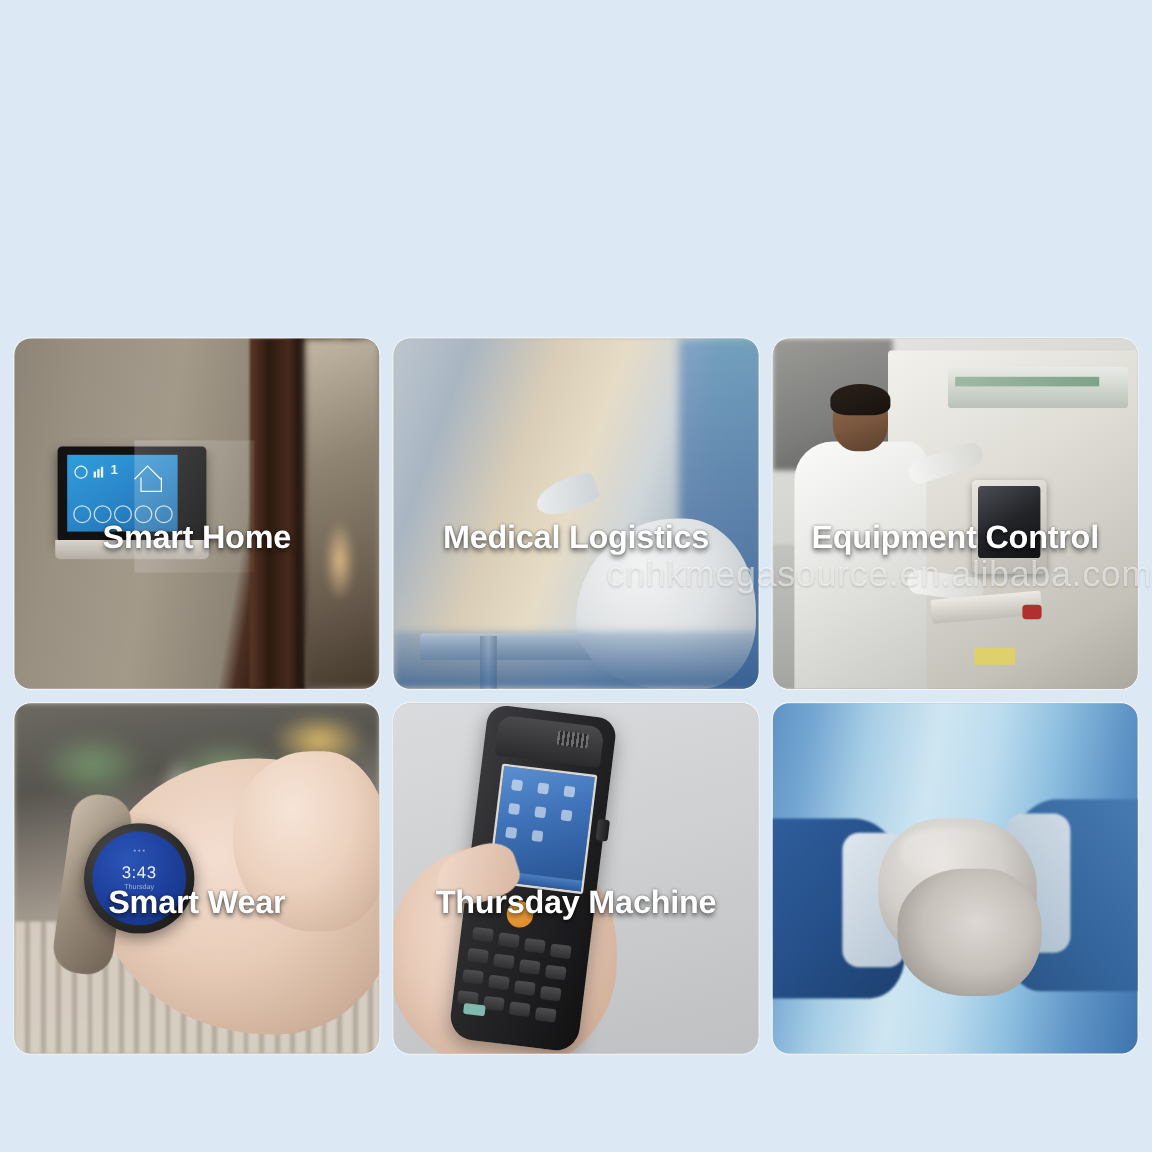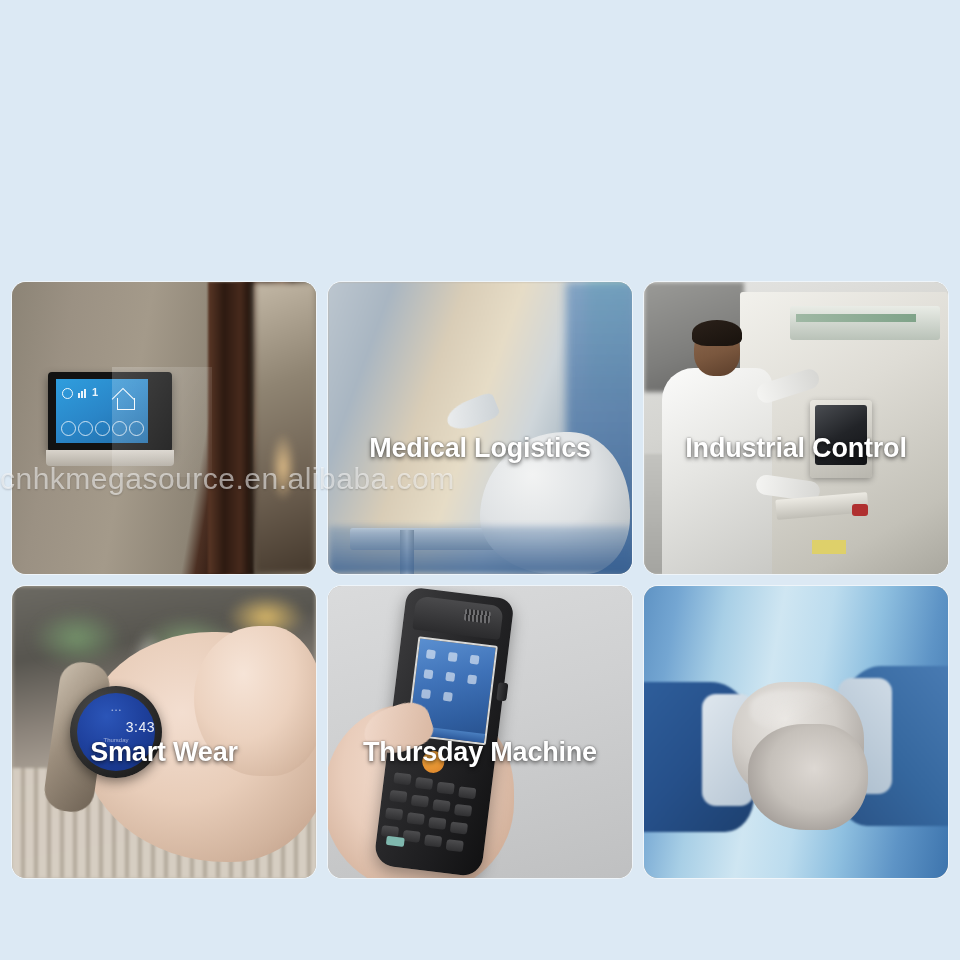--- a/index.html
+++ b/index.html
@@ -458,21 +458,21 @@
   }
   .sw-face {
     position: absolute; left: 7px; top: 7px;
     width: 78px; height: 78px;
     border-radius: 50%;
     background: radial-gradient(circle at 38% 30%, #2b55b8 0%, #1e409c 50%, #14307e 100%);
     overflow: hidden;
   }
   .sw-time {
     position: absolute; left: 0; top: 26px; width: 78px;
-    text-align: right;
+    text-align: center;
     color: rgba(255,255,255,0.92);
     font-family: "Liberation Sans", sans-serif;
     font-size: 14px;
     letter-spacing: 0.5px;
   }
   .sw-sub {
     position: absolute; left: 0; top: 44px; width: 78px;
     text-align: center;
     color: rgba(255,255,255,0.55);
     font-size: 6px;
@@ -642,21 +642,21 @@
     letter-spacing: 3px;
     margin-top: 12px;
   }
 
   
   #watermark {
     position: absolute;
     left: 0;
     top: 462px;
     width: 960px;
-    text-align: left;
+    text-align: right;
     font-family: "Liberation Sans", sans-serif;
     font-size: 30px;
     color: rgba(255,255,255,0.55);
     letter-spacing: 0.5px;
     z-index: 80;
     pointer-events: none;
     text-shadow: 0 1px 2px rgba(0,0,0,0.18);
   }
 </style>
 </head>
@@ -690,20 +690,21 @@
           <div class="sh-row2">
             <span style="left:0"></span>
               <span style="left:17px"></span>
             <span style="left:34px"></span>
               <span style="left:51px"></span>
             <span style="left:68px"></span>
           </div>
         </div>
         <div class="sh-glare"></div>
       </div>
+      <div class="label mid">Smart Home</div>
     </div>
 
     <div class="card">
       <div class="scene">
         <div class="me-bg"></div>
         <div class="me-green"></div>
         <div class="me-scrubs"></div>
         <div class="me-base"></div>
         <div class="me-stand"></div>
         <div class="me-hand"></div>
@@ -727,21 +728,21 @@
         </div>
         <div class="in-person-coat"></div>
         <div class="in-person-head"></div>
         <div class="in-person-hair"></div>
         <div class="in-arm"></div>
         <div class="in-arm2"></div>
         <div class="in-keyboard"></div>
         <div class="in-red"></div>
         <div class="in-yellow"></div>
       </div>
-      <div class="label mid">Industrial Control</div>
+      <div class="label mid">Equipment Control</div>
     </div>
 
     <div class="card">
       <div class="scene">
         <div class="sw-bg"></div>
         <div class="sw-bokeh-a"></div>
         <div class="sw-bokeh-b"></div>
         <div class="sw-bokeh-c"></div>
         <div class="sw-bokeh-d"></div>
         <div class="sw-rail"></div>

